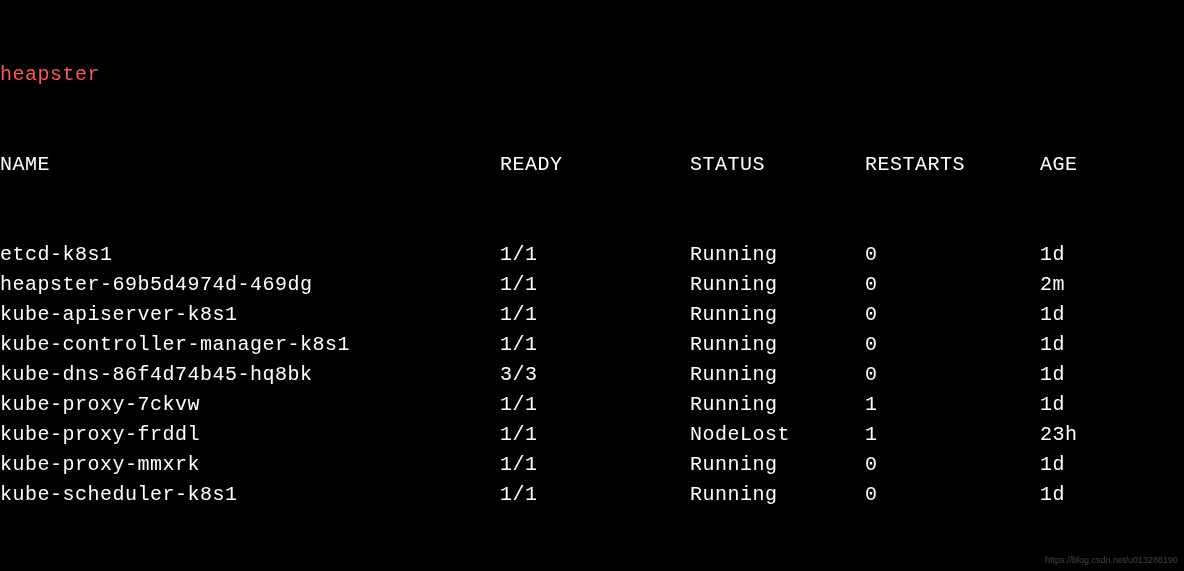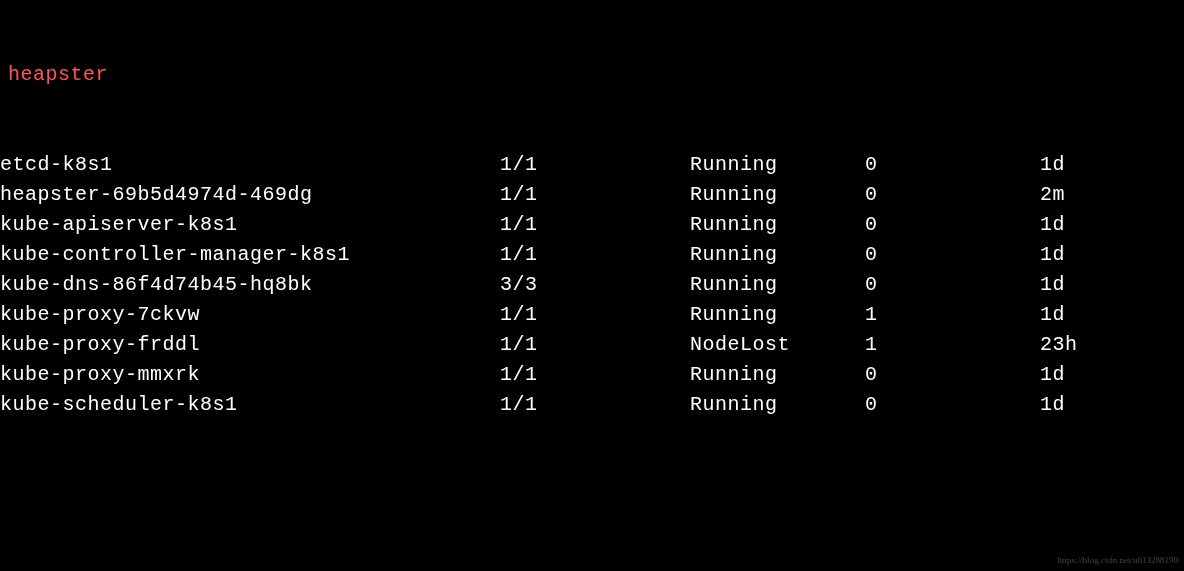--- a/index.html
+++ b/index.html
@@ -18,38 +18,44 @@
     .term {
       white-space: pre;
     }
     .row {
       display: grid;
       grid-template-columns: 500px 190px 175px 175px 130px;
     }
     .partial-row {
       display: grid;
       grid-template-columns: 500px 190px 175px 175px 130px;
-      margin-left: 8px;
     }
     .watermark {
       position: absolute;
       right: 6px;
       bottom: 4px;
       font-size: 9px;
       color: rgba(255,255,255,0.25);
-      font-family: Liberation Serif, serif;
+      font-family: Liberation Sans, sans-serif;
       letter-spacing: 0;
     }
     .red { color: #ff5555; }
   </style>
 </head>
 <body>
 
 <div class="term">
   <div class="partial-row">
     <span><span class="red">heapster</span></span>
     <span></span><span></span><span></span><span></span>
   </div>
+  <div class="row">
+    <span>NAME</span>
+    <span>READY</span>
+    <span>STATUS</span>
+    <span>RESTARTS</span>
+    <span>AGE</span>
+  </div>
   <div id="rows-container"><div class="row"><span>etcd-k8s1</span><span>1/1</span><span>Running</span><span>0</span><span>1d</span></div><div class="row"><span>heapster-69b5d4974d-469dg</span><span>1/1</span><span>Running</span><span>0</span><span>2m</span></div><div class="row"><span>kube-apiserver-k8s1</span><span>1/1</span><span>Running</span><span>0</span><span>1d</span></div><div class="row"><span>kube-controller-manager-k8s1</span><span>1/1</span><span>Running</span><span>0</span><span>1d</span></div><div class="row"><span>kube-dns-86f4d74b45-hq8bk</span><span>3/3</span><span>Running</span><span>0</span><span>1d</span></div><div class="row"><span>kube-proxy-7ckvw</span><span>1/1</span><span>Running</span><span>1</span><span>1d</span></div><div class="row"><span>kube-proxy-frddl</span><span>1/1</span><span>NodeLost</span><span>1</span><span>23h</span></div><div class="row"><span>kube-proxy-mmxrk</span><span>1/1</span><span>Running</span><span>0</span><span>1d</span></div><div class="row"><span>kube-scheduler-k8s1</span><span>1/1</span><span>Running</span><span>0</span><span>1d</span></div></div>
   
 </div>
 
 <div class="watermark">https://blog.csdn.net/u013288190</div>
 
 </body></html>

